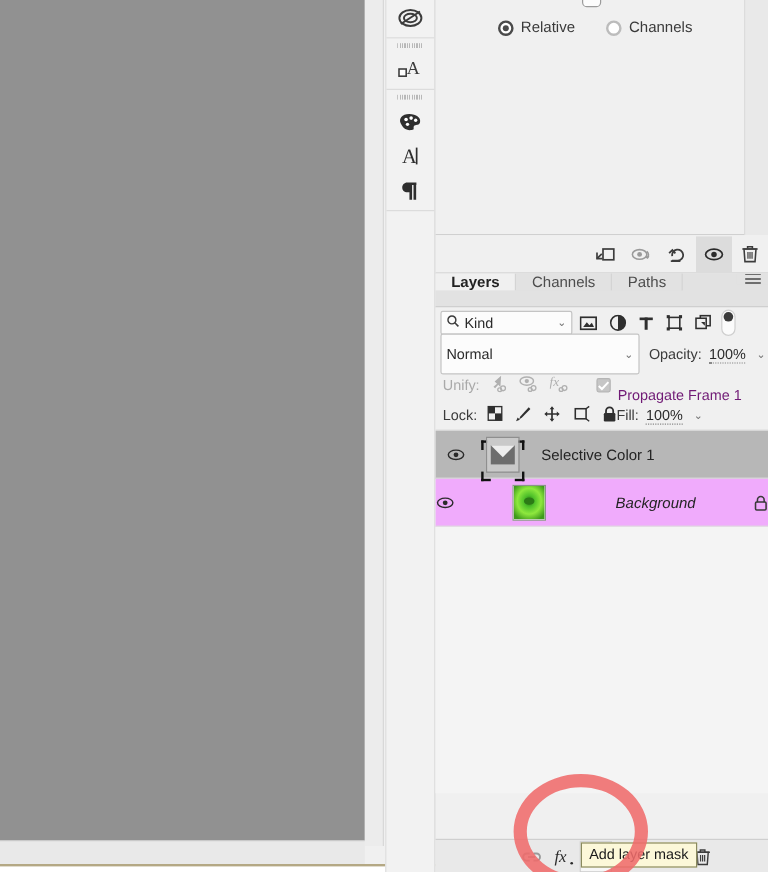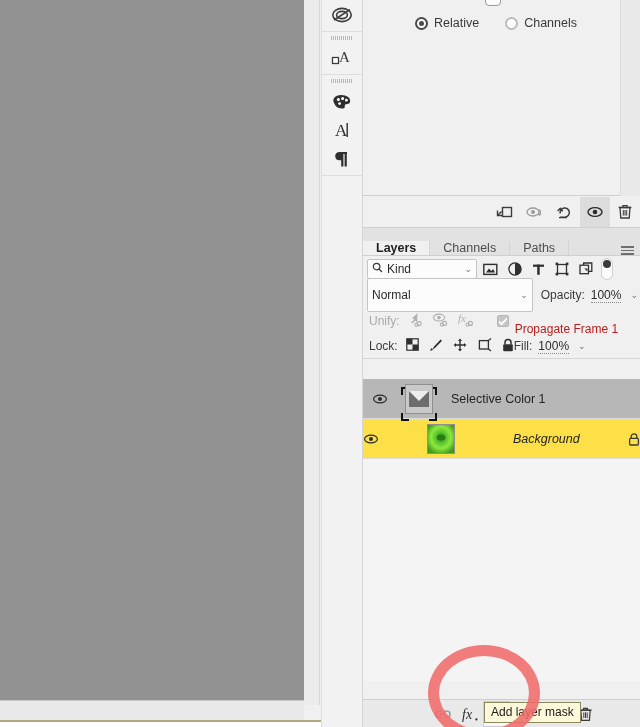--- a/index.html
+++ b/index.html
@@ -160,21 +160,21 @@
   
   .layers-panel {
     position: absolute;
     left: 363px; top: 228px;
     width: 277px; height: 499px;
     background: #f0f0f0;
   }
   .tabbar {
     height: 28px;
     display: flex;
-    align-items: flex-end;
+    align-items: flex-start;
     background: #e2e2e2;
     border-bottom: 1px solid #cfcfcf;
     position: relative;
   }
   .tab {
     padding: 0 13px;
     display: flex; align-items: center;
     font-size: 12.5px;
     color: #4d4d4d;
     background: #e2e2e2;
@@ -275,21 +275,21 @@
   .prop-check {
     margin-left: 22px;
     width: 12px; height: 12px;
     background: #c6c6c6;
     border: 1px solid #b5b5b5;
     border-radius: 2px;
     display: flex; align-items: center; justify-content: center;
     cursor: pointer;
   }
   .prop-check svg { display: block; }
-  .prop-label { margin-left: 6px; color: #b91c1c; font-size: 12px; margin-top: 16px; }
+  .prop-label { margin-left: 6px; color: #701a75; font-size: 12px; margin-top: 16px; }
 
   .lock-row {
     height: 25px;
     padding: 0 2px 0 6px;
     background: #f0f0f0;
     font-size: 12px; color: #3b3b3b;
     border-bottom: 1px solid #d6d6d6;
   }
   .lock-icons { display: flex; align-items: center; gap: 10px; margin-left: 8px; }
   .fill-label { font-size: 12px; color: #3b3b3b; }
@@ -299,22 +299,22 @@
   }
 
   
   .layer-list { background: #f0f0f0; }
   .layer-row {
     height: 40px;
     display: flex; align-items: center;
     border-bottom: 1px solid #dcdcdc;
     cursor: pointer;
   }
-  .layer-row.selected { background: #b7b7b7; margin-top: 20px; }
-  .layer-row.plain { background: #fde047; gap: 48px; }
+  .layer-row.selected { background: #b7b7b7; }
+  .layer-row.plain { background: #f0abfc; gap: 48px; }
   .eye-cell {
     width: 34px; display: flex; align-items: center; justify-content: center;
     cursor: pointer;
   }
   .thumb-wrap {
     width: 44px; display: flex; align-items: center; justify-content: center;
     position: relative;
   }
   .thumb {
     width: 28px; height: 30px;

